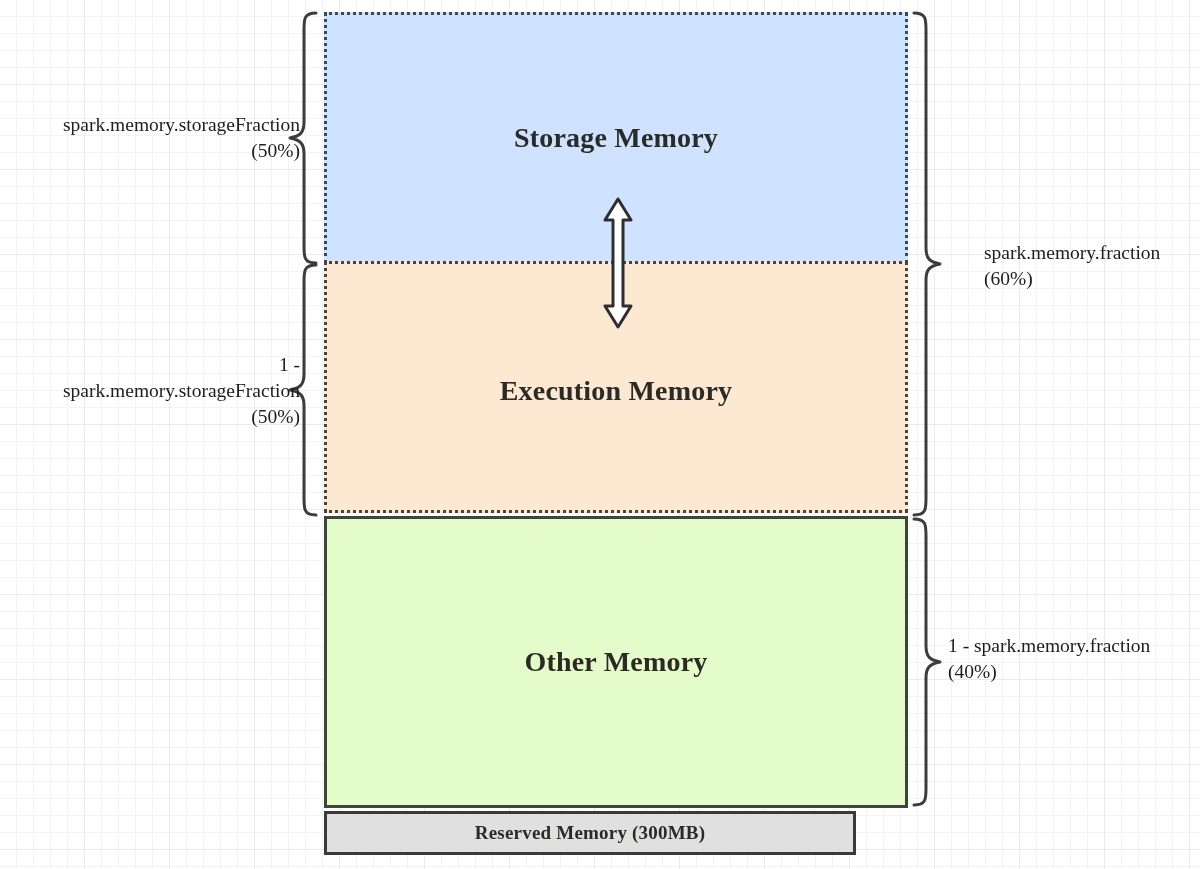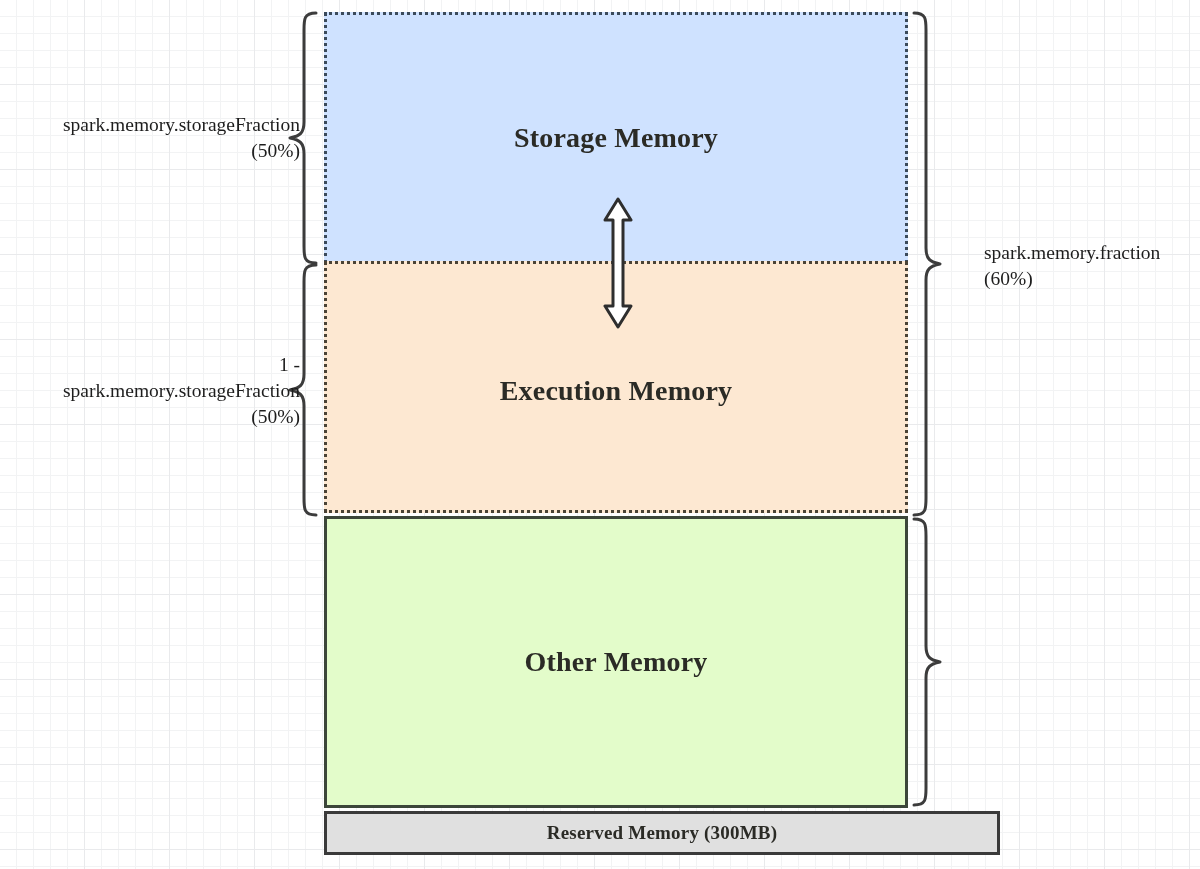--- a/index.html
+++ b/index.html
@@ -76,21 +76,21 @@
     width: 584px;
     height: 292px;
     background: #e3fcca;
     border: 3px solid #3c463a;
   }
   #other-block .block-label { font-size: 28px; }
 
   #reserved-block {
     left: 324px;
     top: 811px;
-    width: 676px;
+    width: 532px;
     height: 44px;
     background: #e0e0e0;
     border: 3px solid #3a3a3a;
   }
   #reserved-block .block-label { font-size: 19px; }
 
   
   .brace-svg {
     position: absolute;
     overflow: visible;
@@ -227,14 +227,16 @@
   <div class="annot annot-right" id="label-storage-fraction">spark.memory.storageFraction
 (50%)</div>
 
   <div class="annot annot-right" id="label-exec-fraction">1 -
 spark.memory.storageFraction
 (50%)</div>
 
   <div class="annot annot-left" id="label-memory-fraction">spark.memory.fraction
 (60%)</div>
 
+  <div class="annot annot-left" id="label-non-memory-fraction">1 - spark.memory.fraction
+(40%)</div>
 
 </div>
 
 </body></html>

